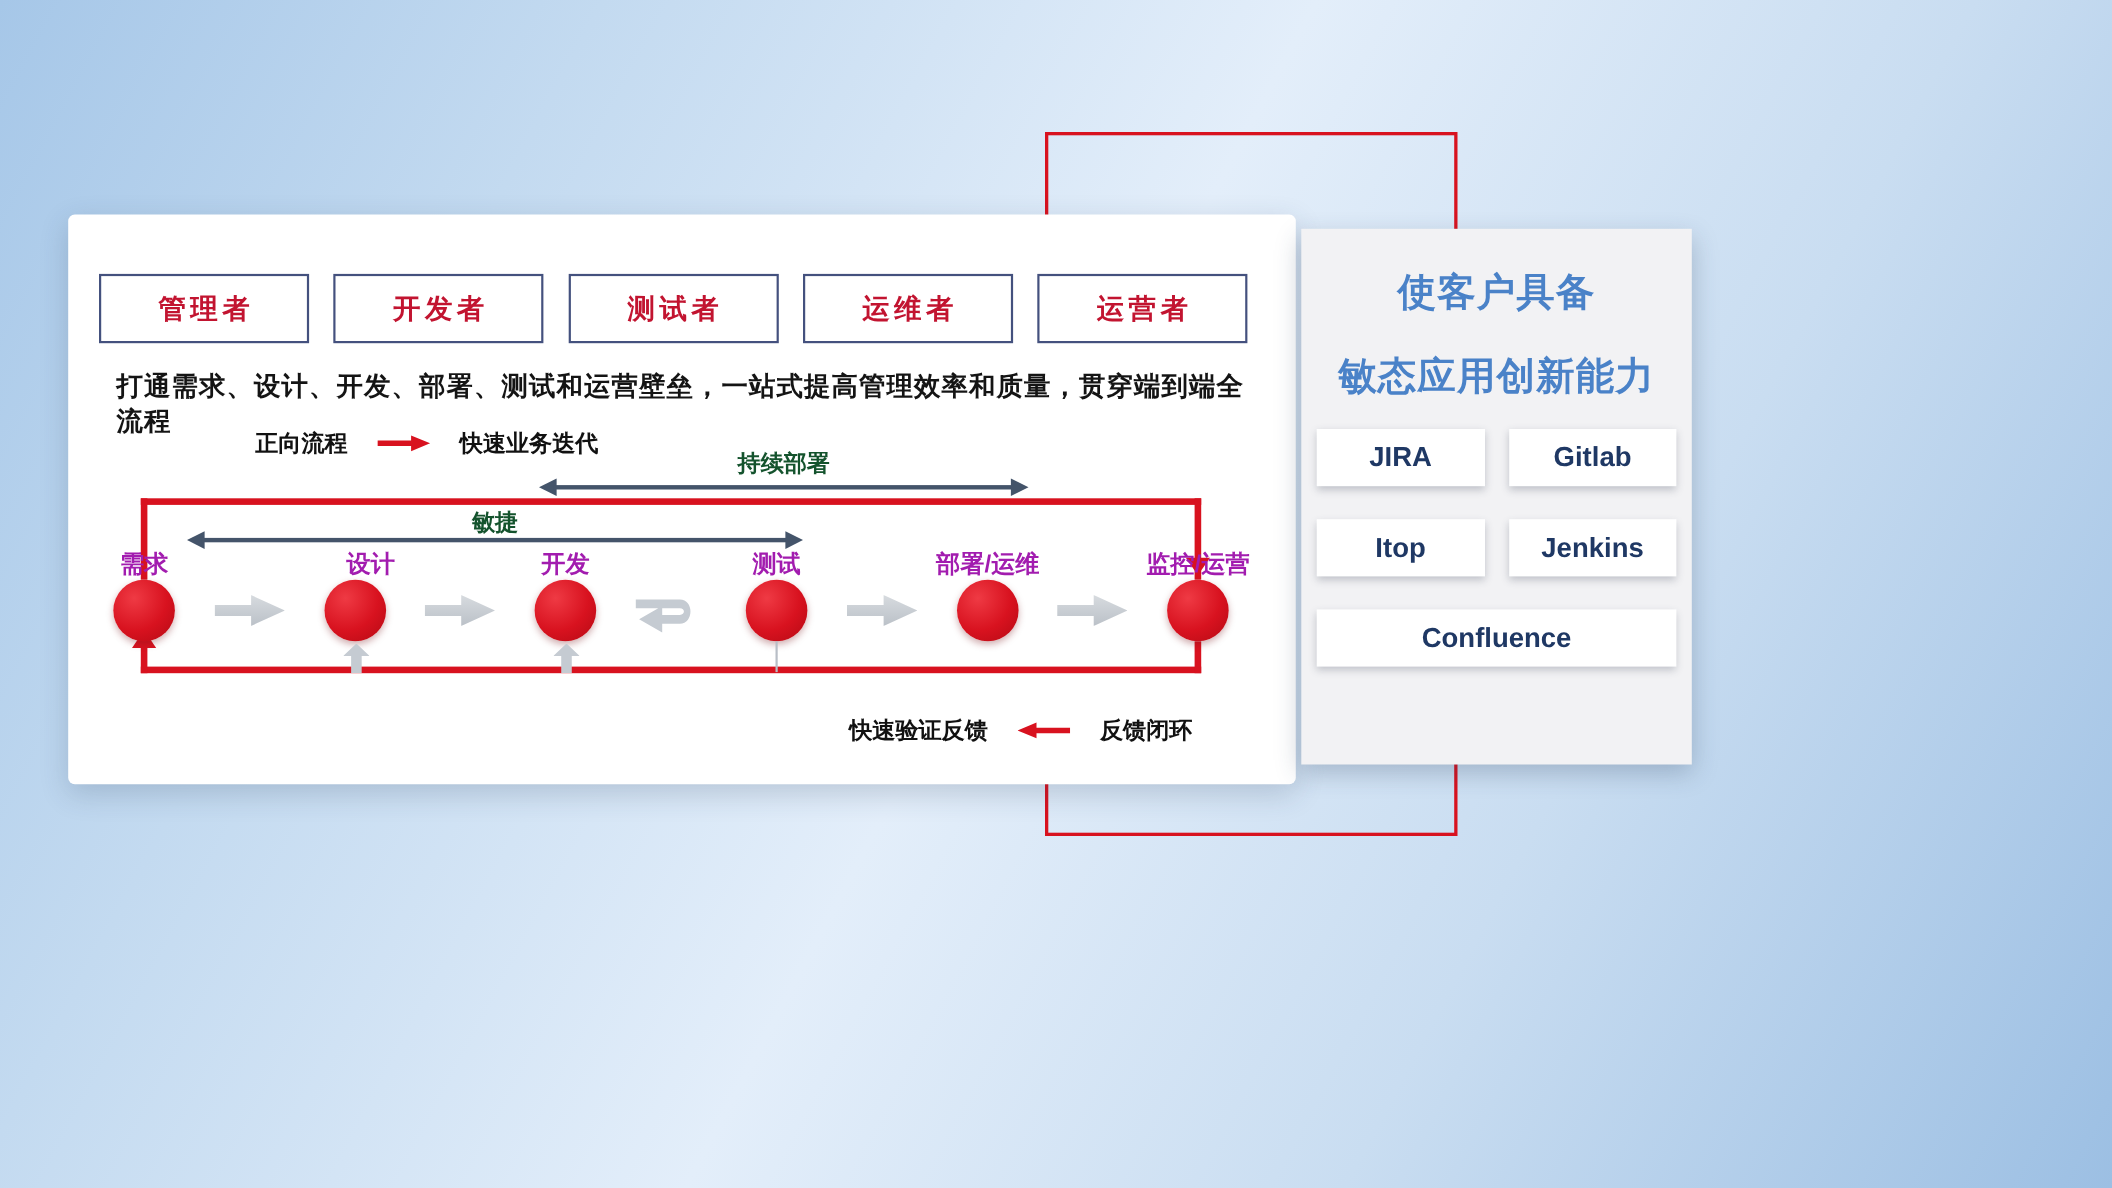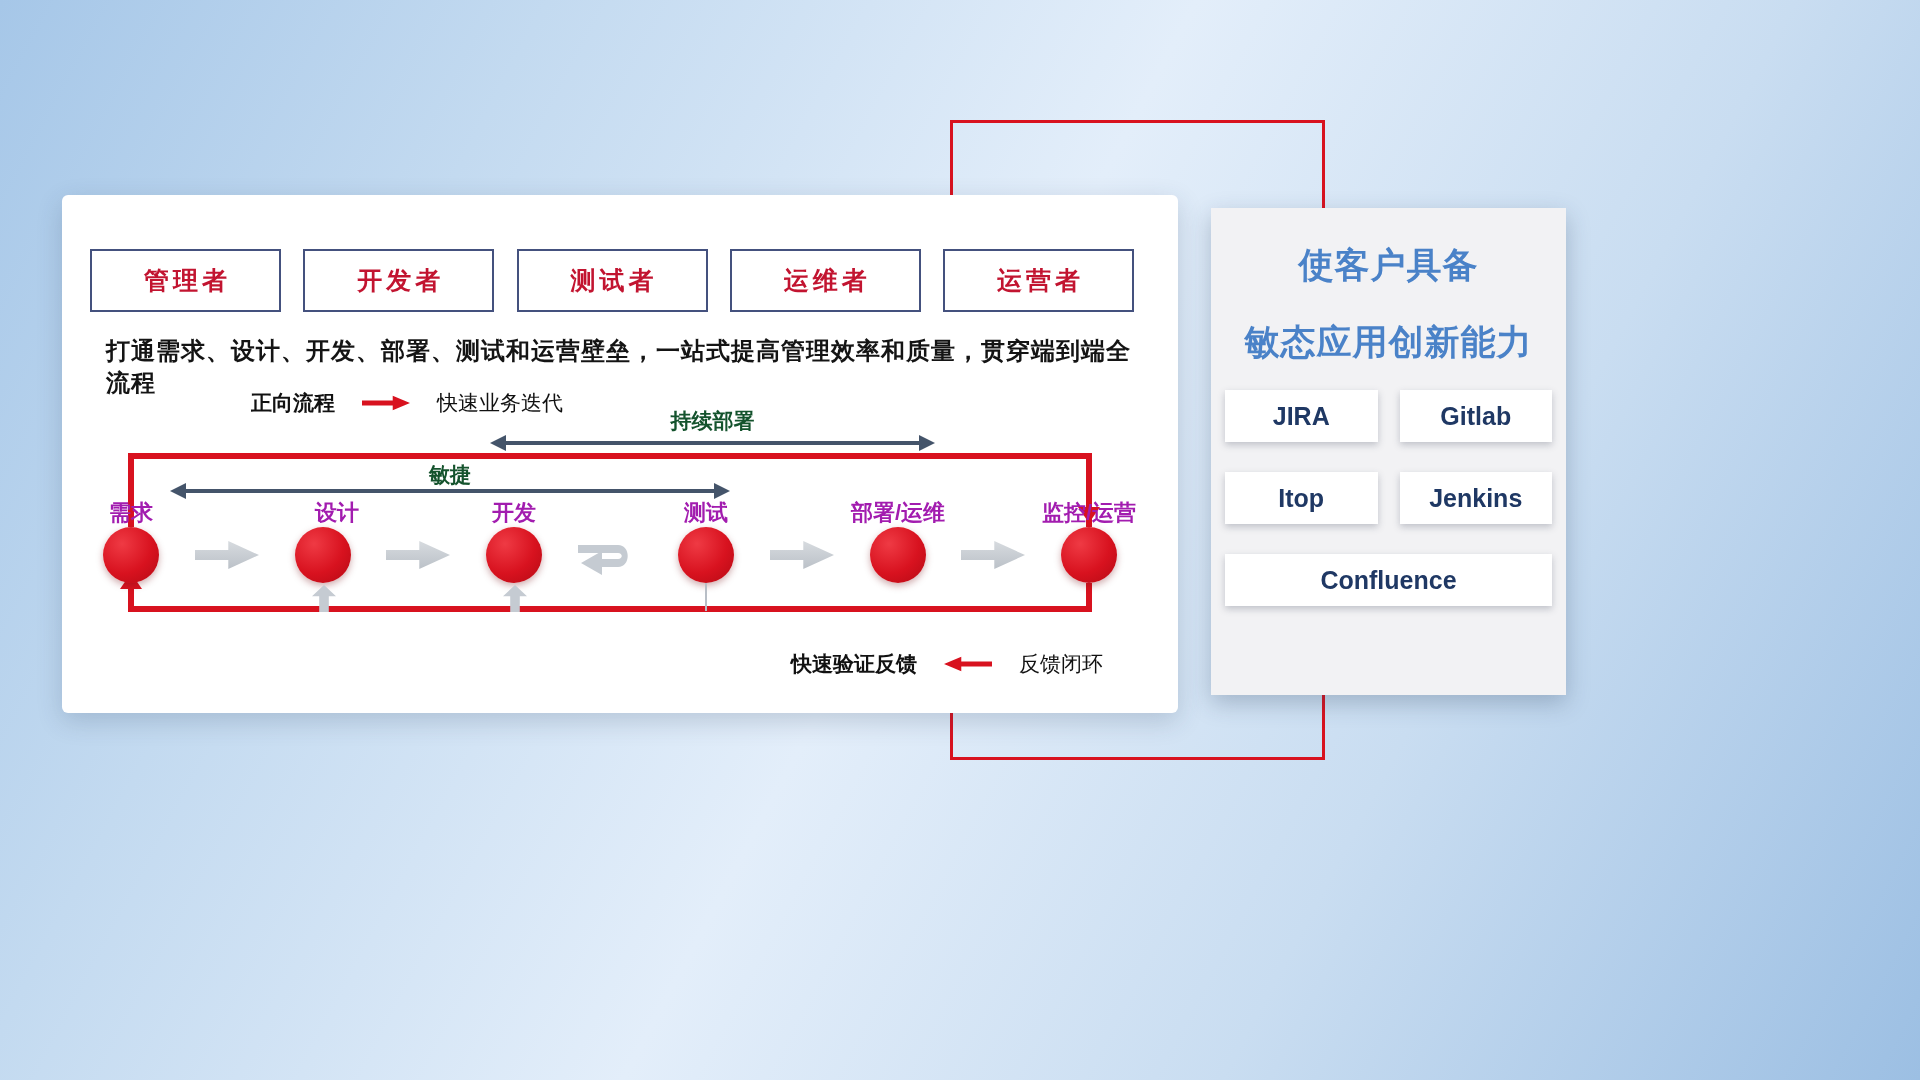--- a/index.html
+++ b/index.html
@@ -21,23 +21,23 @@
   .roles-row { position:absolute; left:28px; top:54px; width:1044px; height:63px;
     display:flex; justify-content:space-between; }
   .role-box { width:191px; height:63px; border:2px solid #44517e; display:flex;
     align-items:center; justify-content:center; font-size:25px; font-weight:bold;
     color:#c21430; letter-spacing:4px; padding-left:4px; background:#fff; }
 
   .description { position:absolute; left:44px; top:140px; width:1040px;
     font-size:24px; font-weight:bold; color:#141414; letter-spacing:1px; }
 
   .legend { position:absolute; display:flex; align-items:center; gap:27px;
-    font-size:21px; color:#111;margin-left:19px; }
+    font-size:21px; color:#111; }
   .legend .lbl { font-weight:bold; }
-  .legend .val { font-weight:normal; }
+  .legend .val { font-weight:bold; }
   .legend-forward { left:170px; top:194px; }
   .legend-feedback { left:710px; top:455px; }
 
   .arrow-red-r { width:48px; height:18px; background:#d8121f; display:inline-block;
     clip-path:polygon(0 36%, 64% 36%, 64% 10%, 100% 50%, 64% 90%, 64% 64%, 0 64%); }
   .arrow-red-l { width:48px; height:18px; background:#d8121f; display:inline-block;
     clip-path:polygon(100% 36%, 36% 36%, 36% 10%, 0 50%, 36% 90%, 36% 64%, 100% 64%); }
 
   .flow-label { position:absolute; text-align:center; font-size:21px; font-weight:bold; color:#14532d; }
   .cd-label    { left:428px; top:212px; width:445px; }
@@ -73,21 +73,21 @@
     clip-path:polygon(0 32%, 52% 32%, 52% 0, 100% 50%, 52% 100%, 52% 68%, 0 68%); }
 
   .iter-icon { position:absolute; left:512px; top:338px; }
 
   .up-arrow { position:absolute; top:390px; width:24px; height:27px; background:#c5cbd2;
     clip-path:polygon(50% 0, 100% 42%, 70% 42%, 70% 100%, 30% 100%, 30% 42%, 0 42%); }
   .test-drop-line { position:absolute; left:643px; top:388px; width:2px; height:28px; background:#b8bec6; }
 
   
   .gray-panel { position:absolute; left:1183px; top:208px; width:355px; height:487px;
-    background:#f2f2f4; box-shadow:0 8px 22px rgba(40,60,90,.28); z-index:3;margin-left:28px; }
+    background:#f2f2f4; box-shadow:0 8px 22px rgba(40,60,90,.28); z-index:3; }
   .side-title { text-align:center; font-size:35px; font-weight:bold; color:#4a82c8; letter-spacing:1px; }
   .side-title.l1 { margin-top:34px; }
   .side-title.l2 { margin-top:30px; }
   .tools { position:absolute; left:14px; right:14px; top:182px;
     display:grid; grid-template-columns:1fr 1fr; column-gap:22px; row-gap:30px; }
   .tool { height:52px; background:#ffffff; border-radius:0;
     box-shadow:0 3px 7px rgba(60,70,90,.28); display:flex; align-items:center;
     justify-content:center; font-size:25px; font-weight:bold; color:#1f3864; }
   .tool.wide { grid-column:1 / -1; }
 </style>

